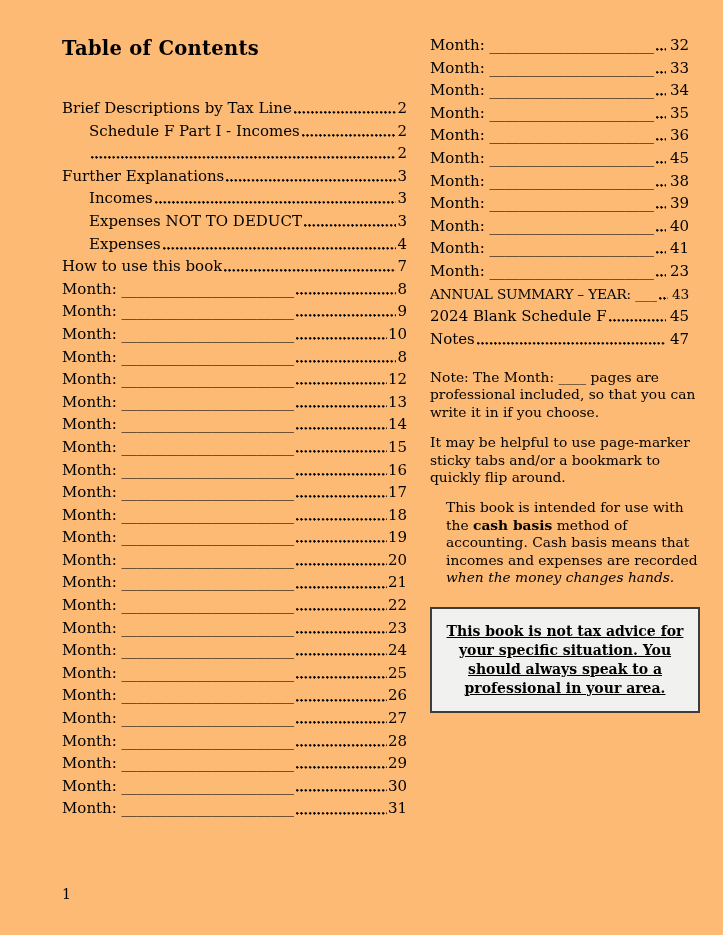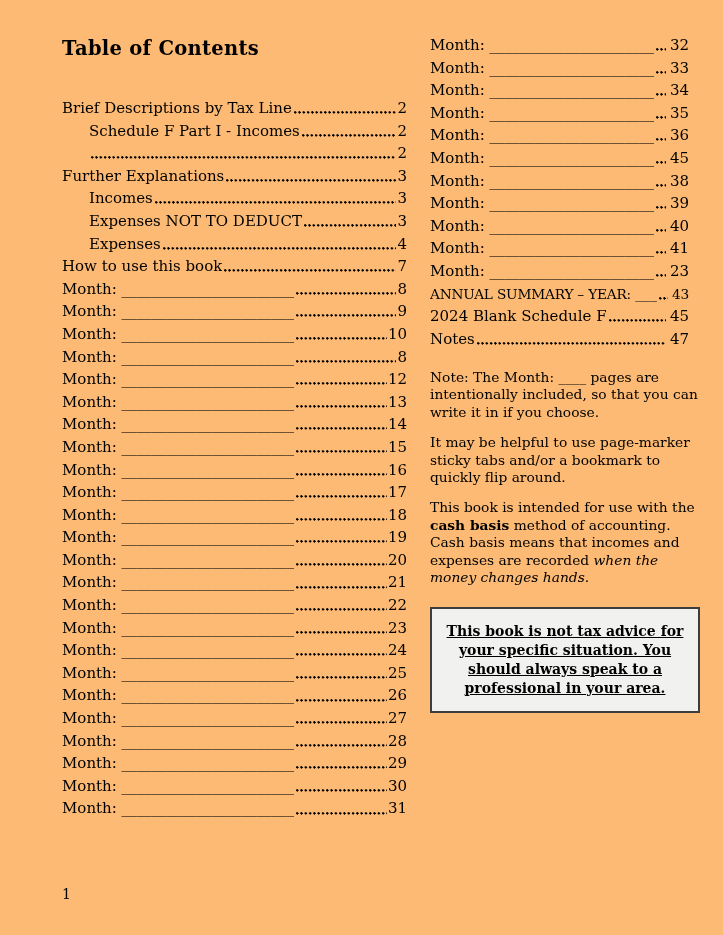--- a/index.html
+++ b/index.html
@@ -41,21 +41,21 @@
 
   .notes {
     position:absolute; left:430px; top:369px; width:270px;
     font-size:13.8px; line-height:17.4px;
   }
   .notes p { margin:0 0 13px 0; }
   .notes h2 {
     margin:27px 0 1px 0;
     font-size:17.5px; line-height:21px; font-weight:bold;
   }
-  .notes p.after-heading { margin-top:0; }
+  .notes p.after-heading { margin-top:0;margin-left:16px; }
   .disclaimer-box {
     margin-top:21px;
     border:2px solid #3d3d3d;
     background:#f1f1ef;
     padding:13px 8px;
   }
   .disclaimer-box p {
     margin:0; font-weight:bold; text-align:center;
     font-size:14px; line-height:18.8px;text-decoration:underline;
   }
@@ -117,21 +117,21 @@
       <div class="toc-row"><span class="toc-label">Month: _______________________</span><span class="leader"></span><span class="toc-page">39</span></div>
       <div class="toc-row"><span class="toc-label">Month: _______________________</span><span class="leader"></span><span class="toc-page">40</span></div>
       <div class="toc-row"><span class="toc-label">Month: _______________________</span><span class="leader"></span><span class="toc-page">41</span></div>
       <div class="toc-row"><span class="toc-label">Month: _______________________</span><span class="leader"></span><span class="toc-page">23</span></div>
       <div class="toc-row"><span class="toc-label">ANNUAL SUMMARY – YEAR: ______</span><span class="leader"></span><span class="toc-page">43</span></div>
       <div class="toc-row"><span class="toc-label">2024 Blank Schedule F</span><span class="leader"></span><span class="toc-page">45</span></div>
       <div class="toc-row"><span class="toc-label">Notes</span><span class="leader"></span><span class="toc-page">47</span></div>
     </div>
 
   <div class="notes">
-    <p>Note: The Month: ____ pages are intentionally included, so that you can write it in if you choose.</p>
+    <p>Note: The Month: ____ pages are professional included, so that you can write it in if you choose.</p>
     <p>It may be helpful to use page-marker sticky tabs and/or a bookmark to quickly flip around.</p>
     <p class="after-heading"><span>This book is intended for use with the </span><strong>cash basis</strong><span> method of accounting. Cash basis means that incomes and expenses are recorded </span><em>when the money changes hands.</em></p>
     <div class="disclaimer-box">
       <p>This book is not tax advice for your specific situation. You should always speak to a professional in your area.</p>
     </div>
   </div>
 
   <div class="page-number">1</div>
 
 </div>

